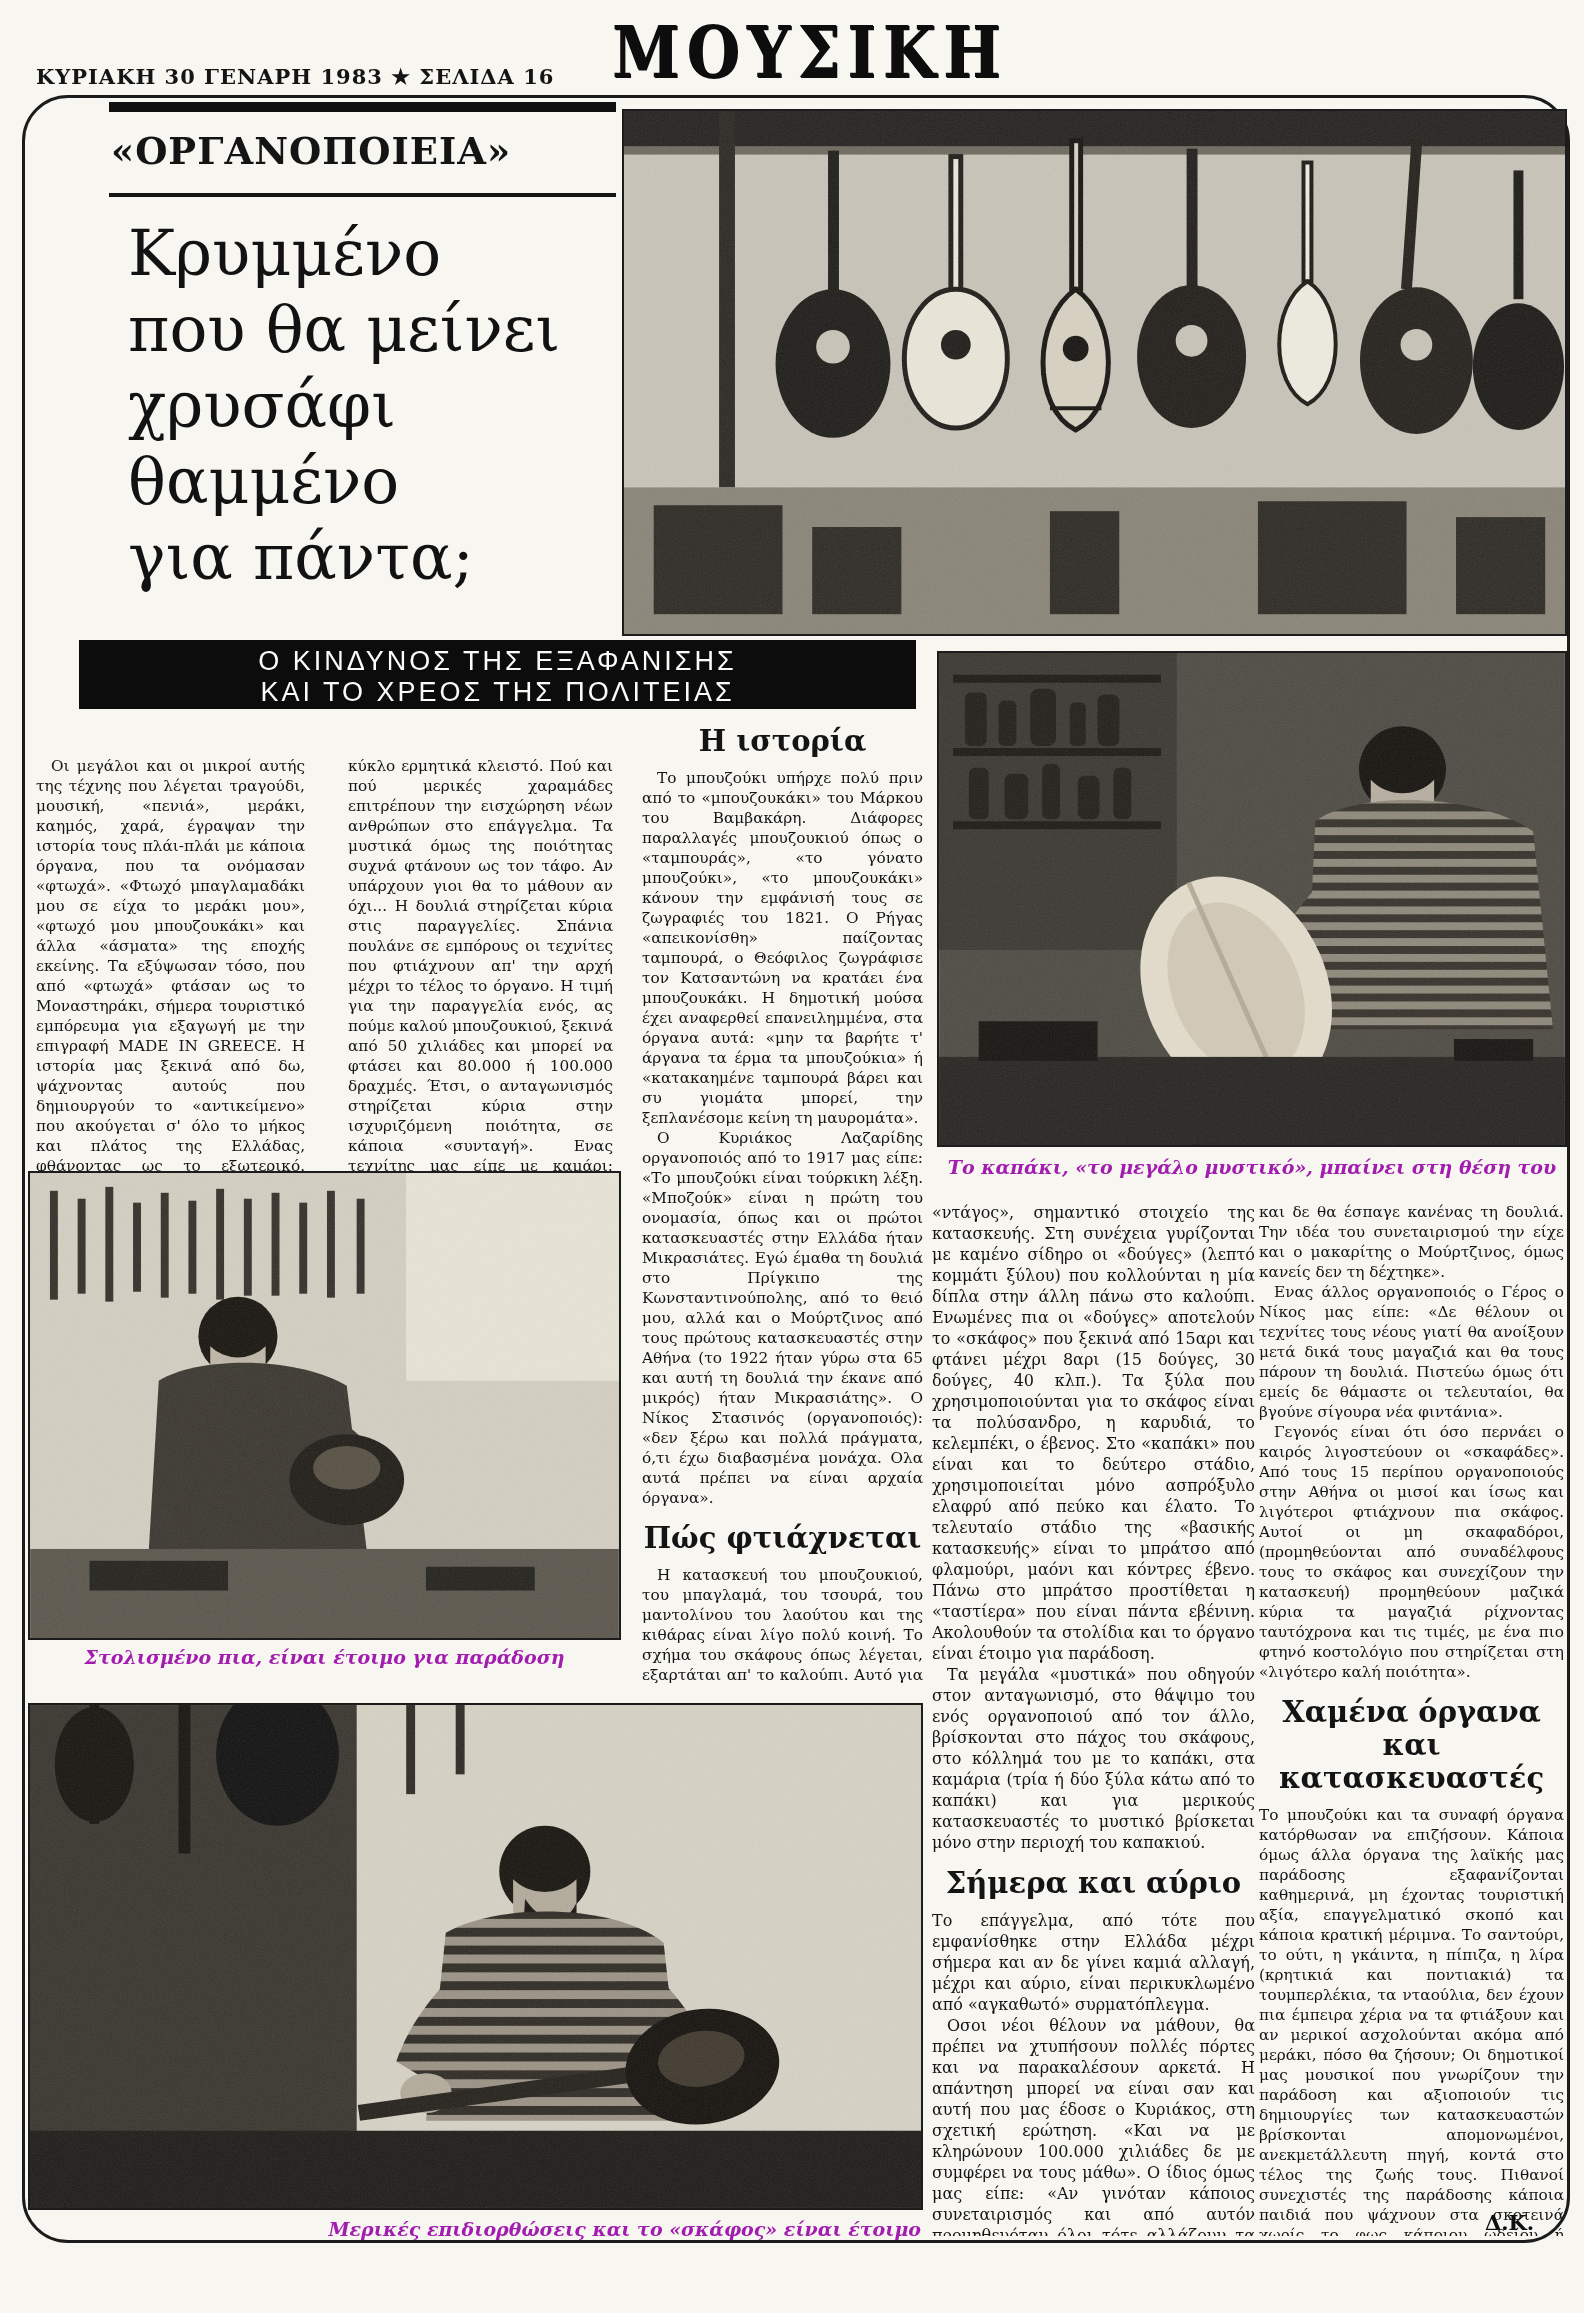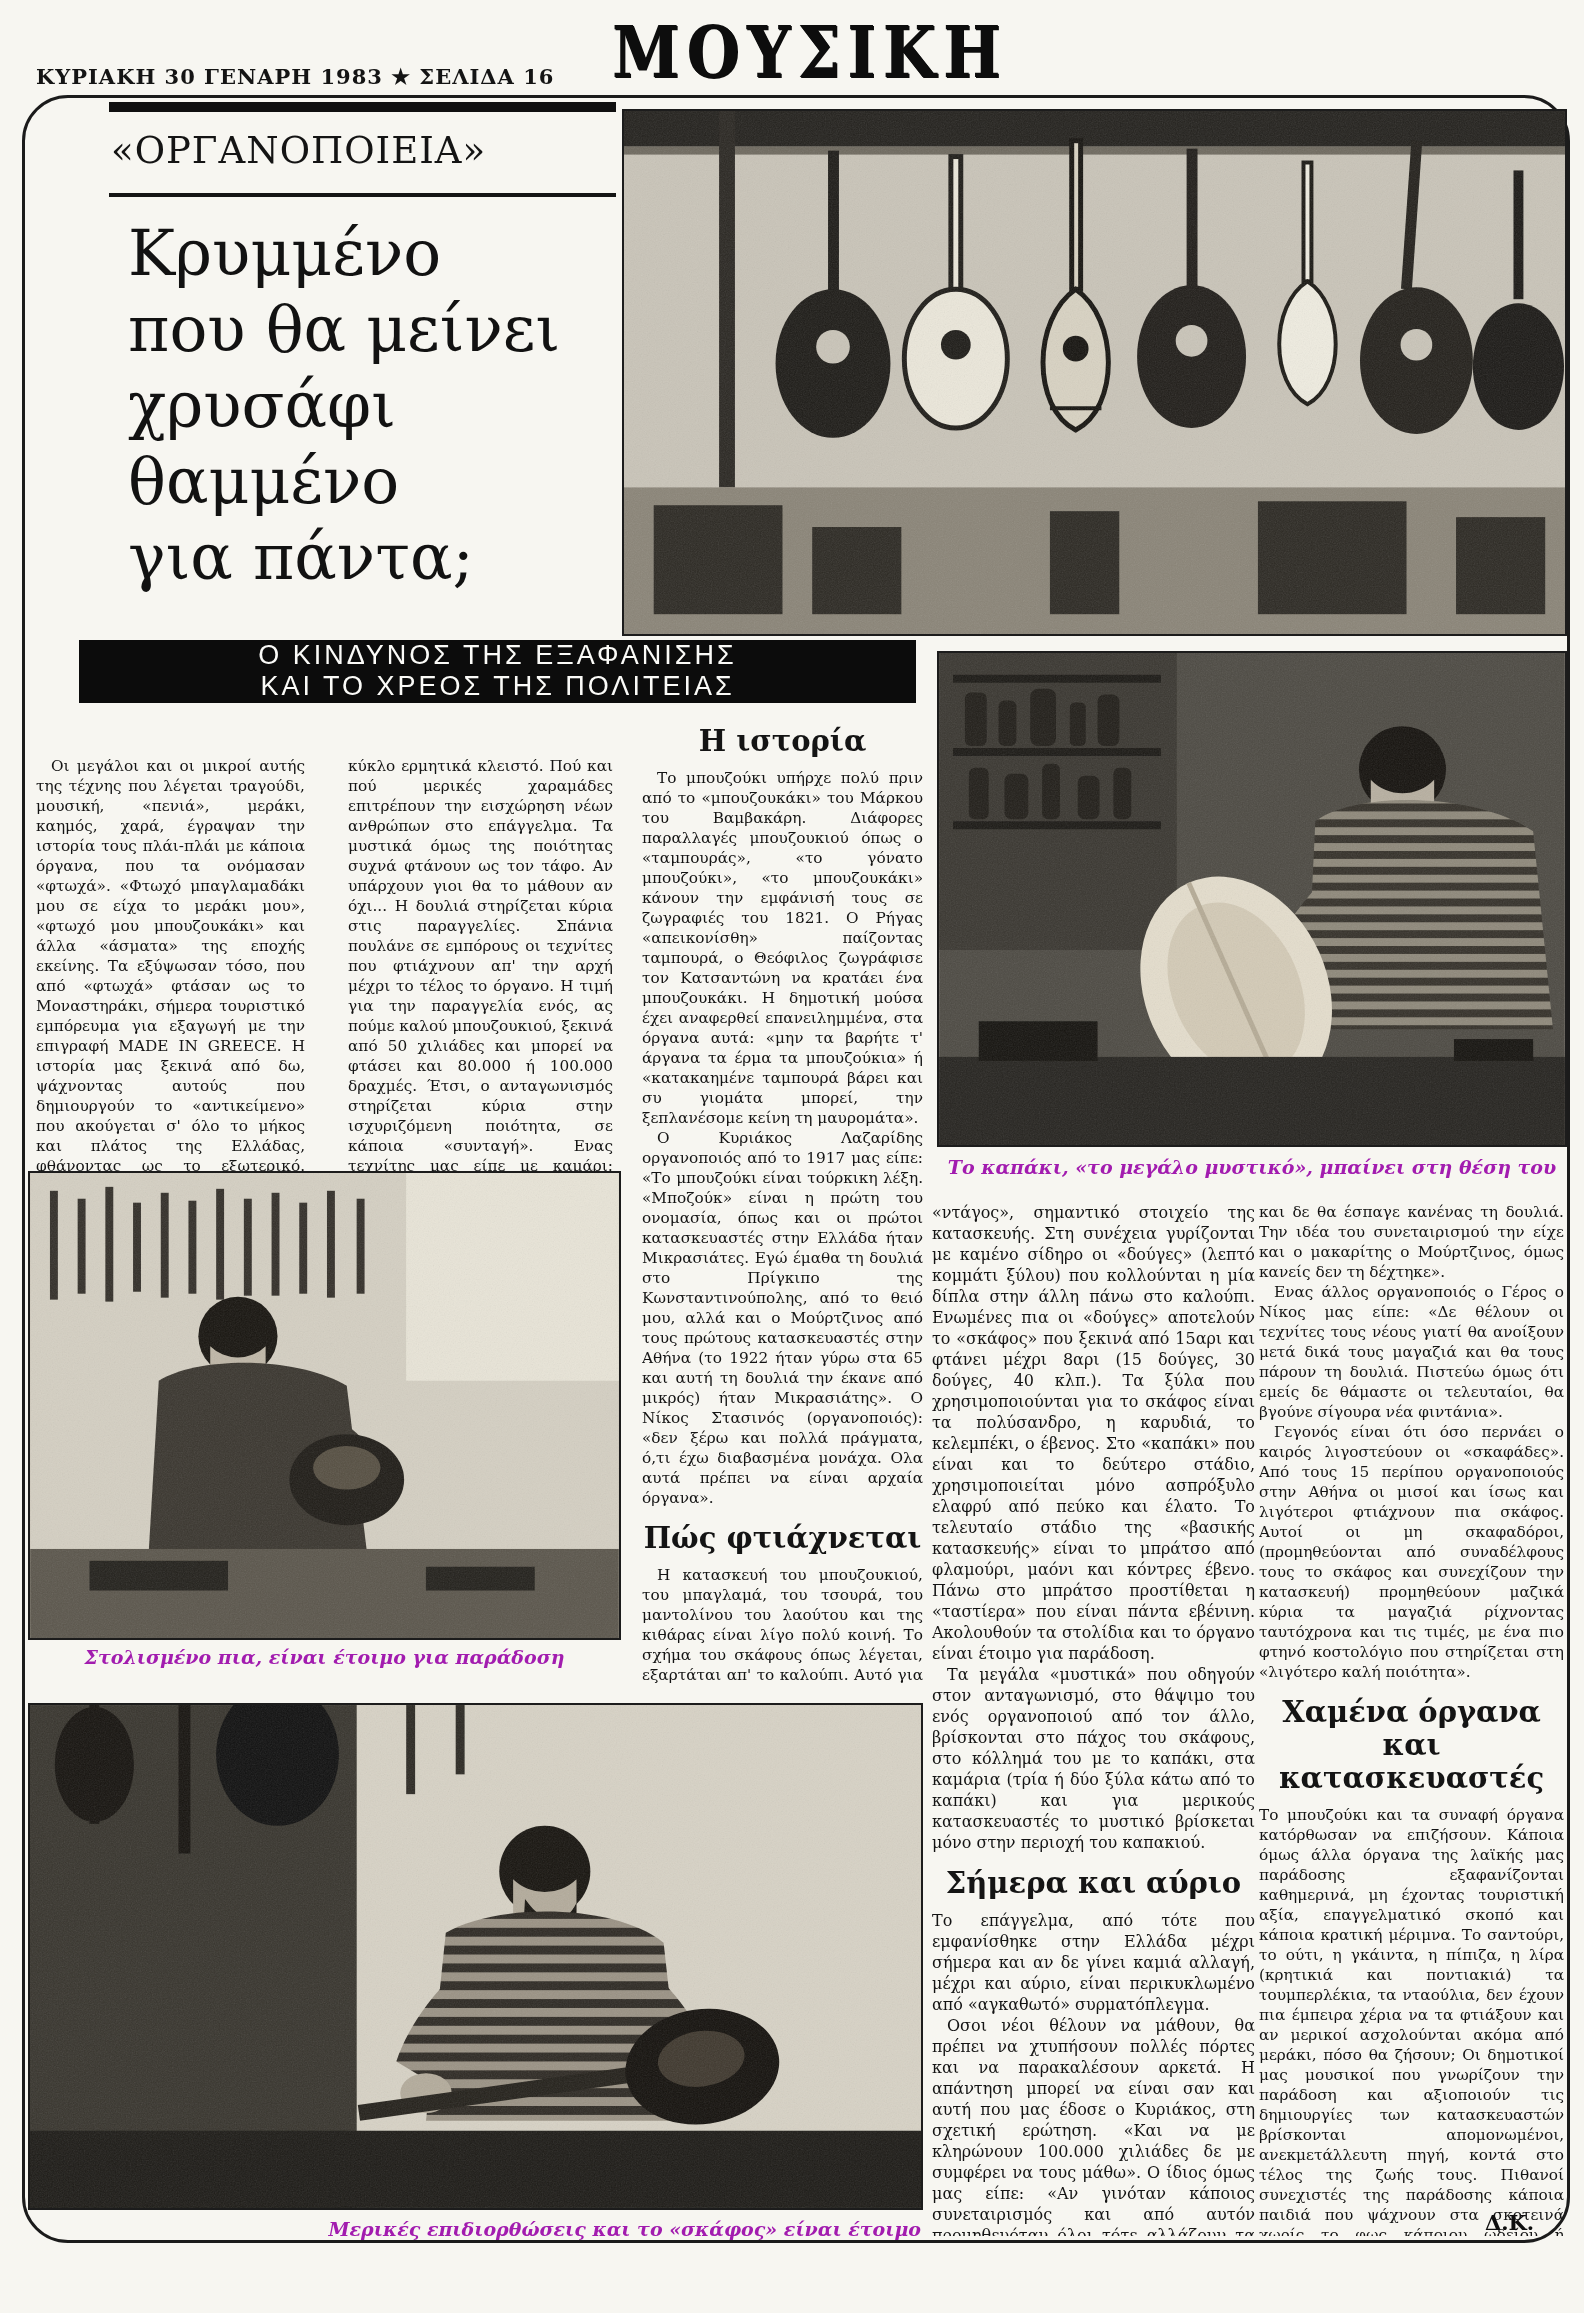--- a/index.html
+++ b/index.html
@@ -4,26 +4,26 @@
 <style>
   html,body{margin:0;padding:0;background:#e9e7e1;}
   #page{position:relative;width:1584px;height:2314px;background:#f7f6f1;color:#141414;
         font-family:"DejaVu Serif", serif; overflow:hidden;}
   .abs{position:absolute;}
   .frame{border:3px solid #1b1b1b;border-radius:46px;}
   .dateline{font-weight:bold;font-size:21px;letter-spacing:1px;margin-top:36px;}
   .logo{font-weight:bold;font-size:61px;letter-spacing:7px;transform:scaleY(1.18);transform-origin:top left;
         color:#0d0d0d;text-shadow:1px 1px 0 #0d0d0d;}
   .topbar{background:#101010;}
-  .kicker{font-weight:normal;font-size:37px;letter-spacing:1px;}
+  .kicker{font-weight:bold;font-size:37px;letter-spacing:1px;}
   .kickrule{background:#151515;}
   .headline p{margin:0;font-size:63px;line-height:76px;font-weight:normal;color:#121212;}
   .banner{background:#0c0c0c;color:#fbfbf8;text-align:center;
           font-family:"Liberation Sans", sans-serif;font-size:27px;line-height:31px;
-          letter-spacing:3px;padding-top:0;}
+          letter-spacing:3px;padding-top:6px;}
   .banner div{white-space:nowrap;}
   .col{font-size:15.3px;line-height:20px;text-align:justify;overflow:hidden;}
   .col p{margin:0;text-indent:15px;}
   .col.cont > div > p:first-child, .col.cont > p:first-child{text-indent:0;}
   .colL{font-size:15.3px;line-height:20px;}
   .subhead{font-weight:bold;font-size:29px;line-height:33px;text-align:center;text-indent:0 !important;
            margin:14px 0 10px 0;white-space:pre-line;}
   .subhead.first{margin-top:16px;}
   .caption{font-style:italic;font-weight:bold;font-size:19px;text-align:center;color:#a21caf;}
   .photo{overflow:hidden;background:#b9b4a8;box-shadow:0 0 0 2px #1c1c1c;}

